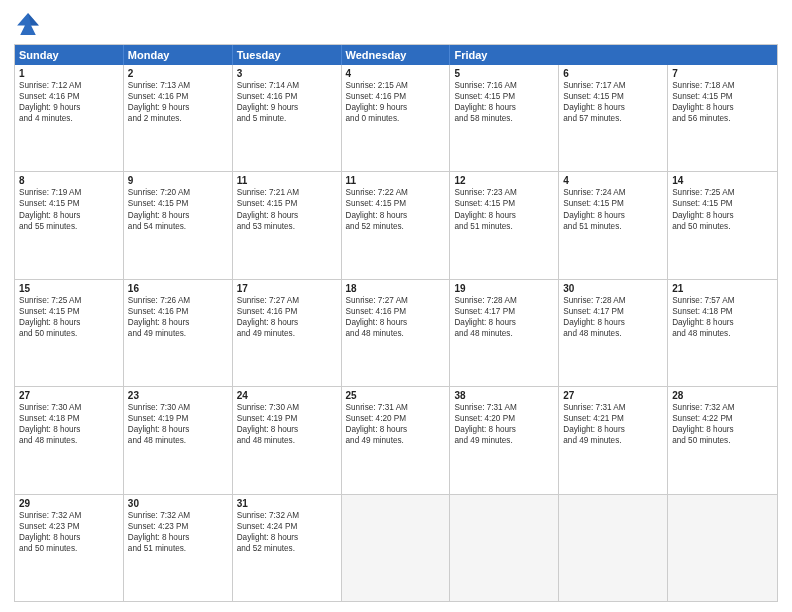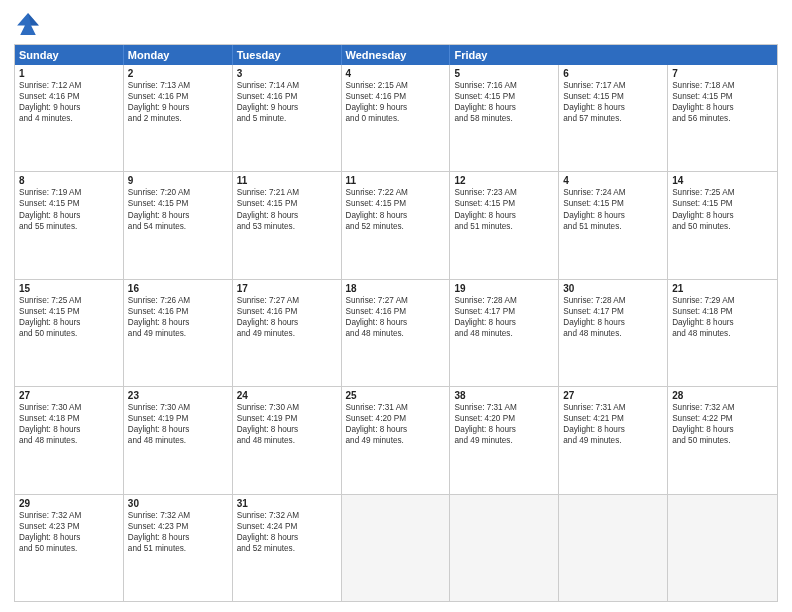--- a/index.html
+++ b/index.html
@@ -279,21 +279,21 @@
           </div>
           <div class="cal-cell">
             <span class="day-num">30</span>
             <span class="cell-line">Sunrise: 7:28 AM</span>
             <span class="cell-line">Sunset: 4:17 PM</span>
             <span class="cell-line">Daylight: 8 hours</span>
             <span class="cell-line">and 48 minutes.</span>
           </div>
           <div class="cal-cell">
             <span class="day-num">21</span>
-            <span class="cell-line">Sunrise: 7:29 AM</span>
+            <span class="cell-line">Sunrise: 7:57 AM</span>
             <span class="cell-line">Sunset: 4:18 PM</span>
             <span class="cell-line">Daylight: 8 hours</span>
             <span class="cell-line">and 48 minutes.</span>
           </div>
         </div>
         <div class="cal-row">
           <div class="cal-cell">
             <span class="day-num">27</span>
             <span class="cell-line">Sunrise: 7:30 AM</span>
             <span class="cell-line">Sunset: 4:18 PM</span>

